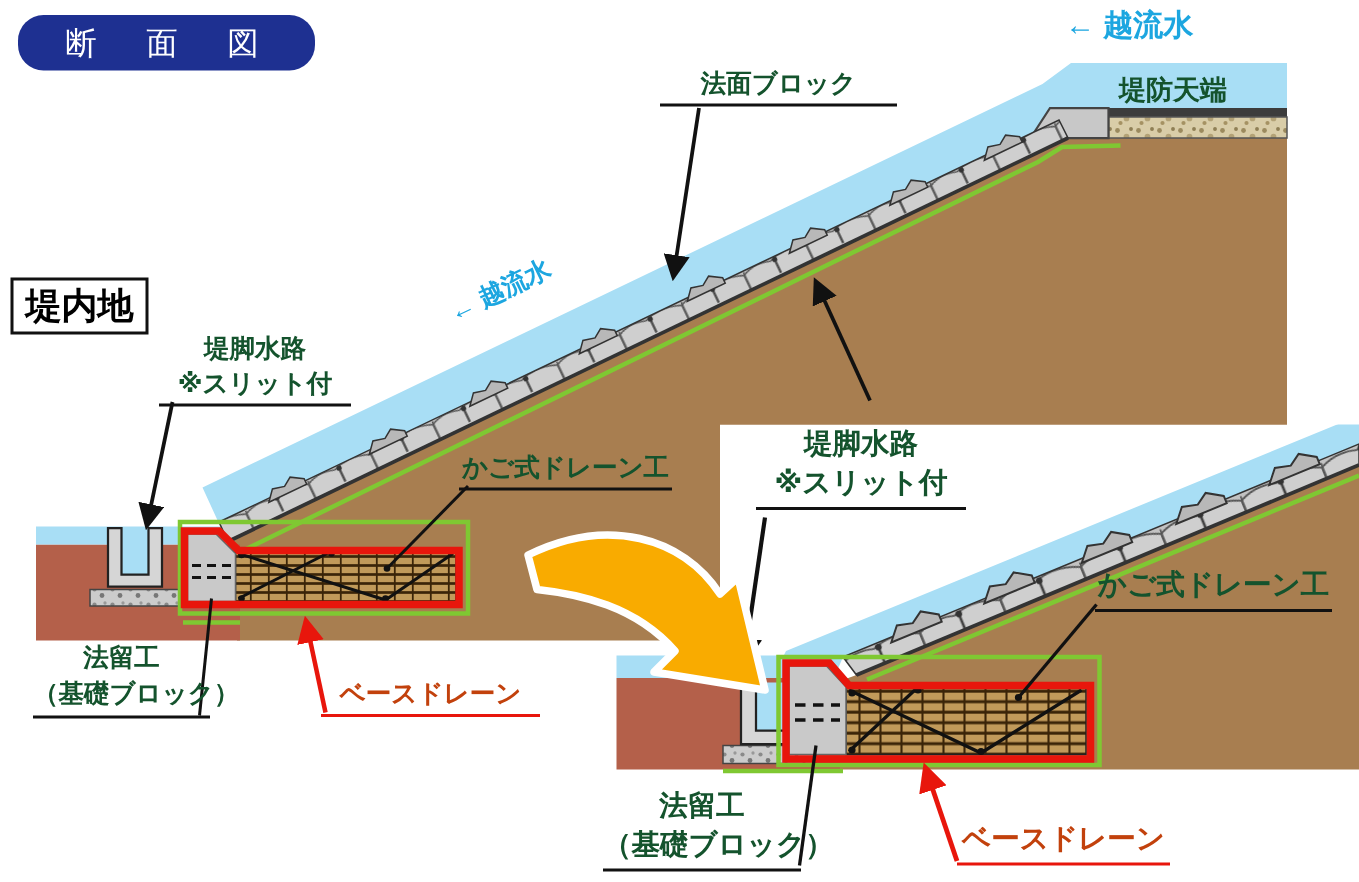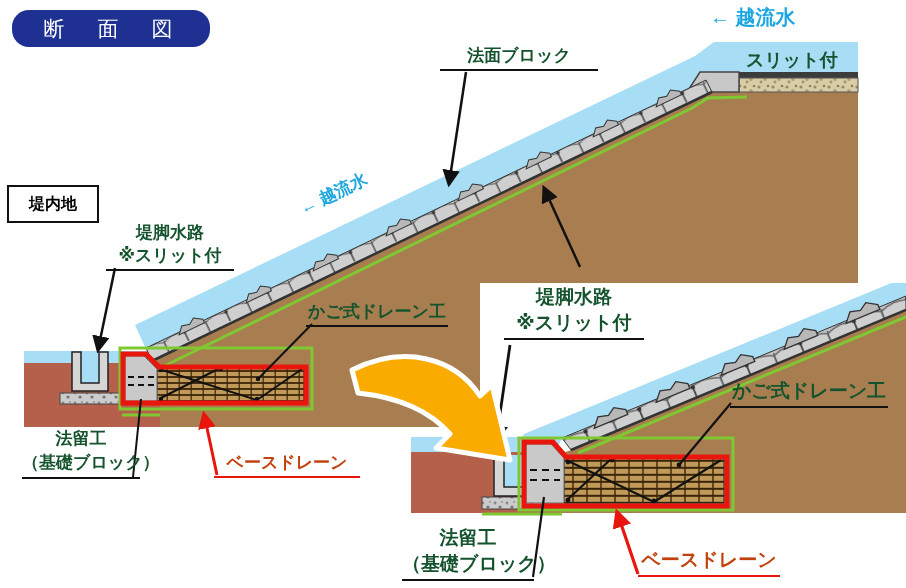--- a/index.html
+++ b/index.html
@@ -12,21 +12,21 @@
   .ul{border-bottom:2.5px solid #111;padding-bottom:2px;}
   .ctr{text-align:center;}
   .red{color:#c2410c;}
   .red.ul{border-bottom-color:#e8160c;}
   .cyan{color:#1ca6e0;font-size:20px;}
   .inset-size{font-size:19px;line-height:26px;}
   .title-badge{position:absolute;left:12px;top:10px;width:198px;height:37px;
        background:#1e3091;border-radius:17px;color:#fff;font-weight:normal;font-size:21px;
        display:flex;align-items:center;justify-content:center;letter-spacing:6px;z-index:5;}
   .land-box{position:absolute;left:7px;top:185px;width:88px;height:34px;background:#fff;
-       border:2.5px solid #111;font-weight:bold;font-size:16px;display:flex;
+       border:2.5px solid #111;font-weight:bold;font-size:24px;display:flex;
        align-items:center;justify-content:center;z-index:5;}
   .rot{transform:rotate(-25.6deg);transform-origin:left top;font-size:17px;}
 </style>
 </head>
 <body>
 
 <div class="stage">
 
 <svg width="906" height="588" viewBox="0 0 906 588">
   <defs>
@@ -169,21 +169,21 @@
     <line x1="533" y1="577" x2="544" y2="497" stroke="#111" stroke-width="2.2"></line>
     <line x1="638" y1="574" x2="617" y2="512" stroke="#e8160c" stroke-width="3.2" marker-end="url(#arwR)"></line>
   </g>
 
   <path d="M352,370 C405,344 455,358 480,396 L492,385 L510,460 L436,448 L450,434 C424,404 386,396 358,393 Z" fill="#f9ab00" stroke="#ffffff" stroke-width="5" stroke-linejoin="round"></path>
 </svg>
 
 <div class="title-badge">断　面　図</div>
 
 <div class="lbl cyan" style="left:710px;top:6px;">← 越流水</div>
-<div class="lbl" style="left:746px;top:49px;font-size:18px;">スリット付</div>
+<div class="lbl" style="left:746px;top:49px;font-size:18px;">堤防天端</div>
 <div class="lbl ul ctr" style="left:440px;top:45px;width:158px;">法面ブロック</div>
 <div class="lbl cyan rot" style="left:296px;top:200px;font-size:17px;">← 越流水</div>
 <div class="land-box">堤内地</div>
 
 <div class="lbl ul ctr" style="left:106px;top:221px;width:128px;line-height:23px;">
   <span class="ln">堤脚水路</span>
   <span class="ln">※スリット付</span>
 </div>
 
 <div class="lbl ul ctr" style="left:306px;top:301px;width:142px;">かご式ドレーン工</div>

